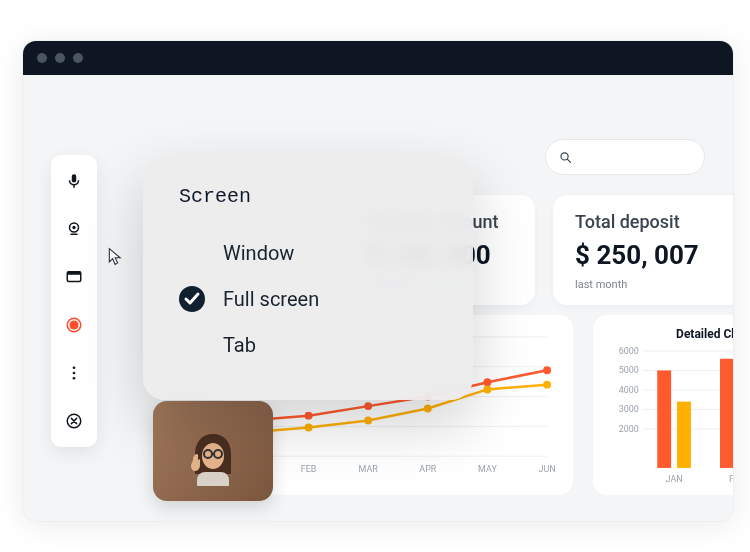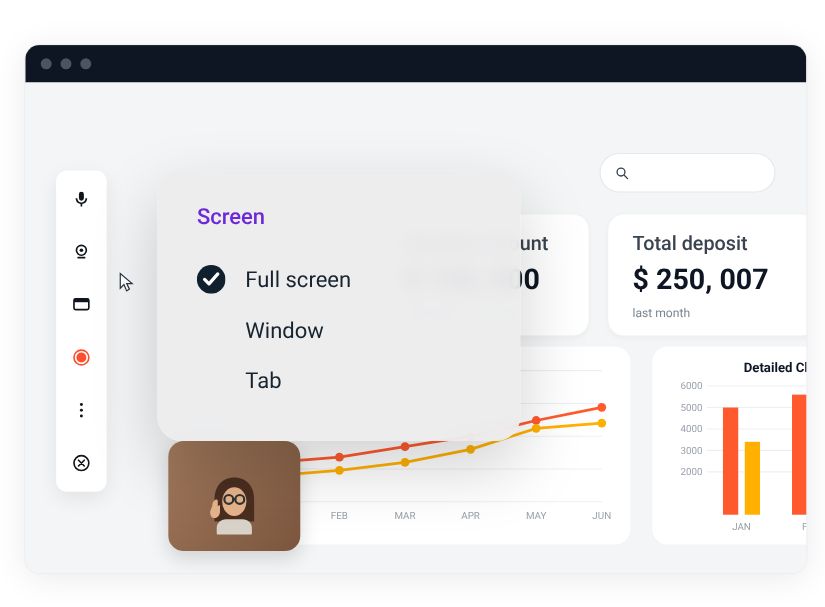--- a/index.html
+++ b/index.html
@@ -196,23 +196,24 @@
     top: 80px;
     width: 330px;
     background: rgba(235,236,237,0.92);
     backdrop-filter: blur(8px);
     border-radius: 22px;
     padding: 30px 36px 32px 36px;
     box-shadow: 0 24px 60px rgba(0,0,0,0.18);
   }
   .pop-heading {
     font-size: 20px;
-    color: #6d28d9;
+    color: #0f172a;
     font-weight: 500;
     margin-bottom: 22px;
+    font-family: Liberation Mono, monospace;
   }
   .pop-item {
     display: flex;
     align-items: center;
     gap: 18px;
     padding: 10px 0;
     font-size: 20px;
     color: #172430;
     cursor: pointer;
   }
@@ -385,32 +386,32 @@
         <circle class="glasses" cx="35" cy="28" r="4"></circle>
         <line class="glasses" x1="29" y1="28" x2="31" y2="28"></line>
         <rect class="shirt" x="14" y="46" width="32" height="20" rx="8"></rect>
         <path class="hand" d="M10 34c0-4 2-6 4-6 1 0 1 1 1 2v4l2-1v6c0 3-2 6-5 6-3 0-4-3-4-6Z"></path>
       </svg>
     </div>
 
     <div class="popover">
       <div class="pop-heading">Screen</div>
       <div class="pop-item">
+        <span class="spacer"></span>
+        <span>Window</span>
+      </div>
+      <div class="pop-item">
         <span class="check">
           <svg viewBox="0 0 26 26">
               <circle cx="13" cy="13" r="13"></circle>
               <path d="M7 13l4 4 8-9"></path>
             </svg>
         </span>
         <span>Full screen</span>
       </div>
       <div class="pop-item">
         <span class="spacer"></span>
-        <span>Window</span>
-      </div>
-      <div class="pop-item">
-        <span class="spacer"></span>
         <span>Tab</span>
       </div>
     </div>
 
   </div>
 </div>
 
 </body></html>

